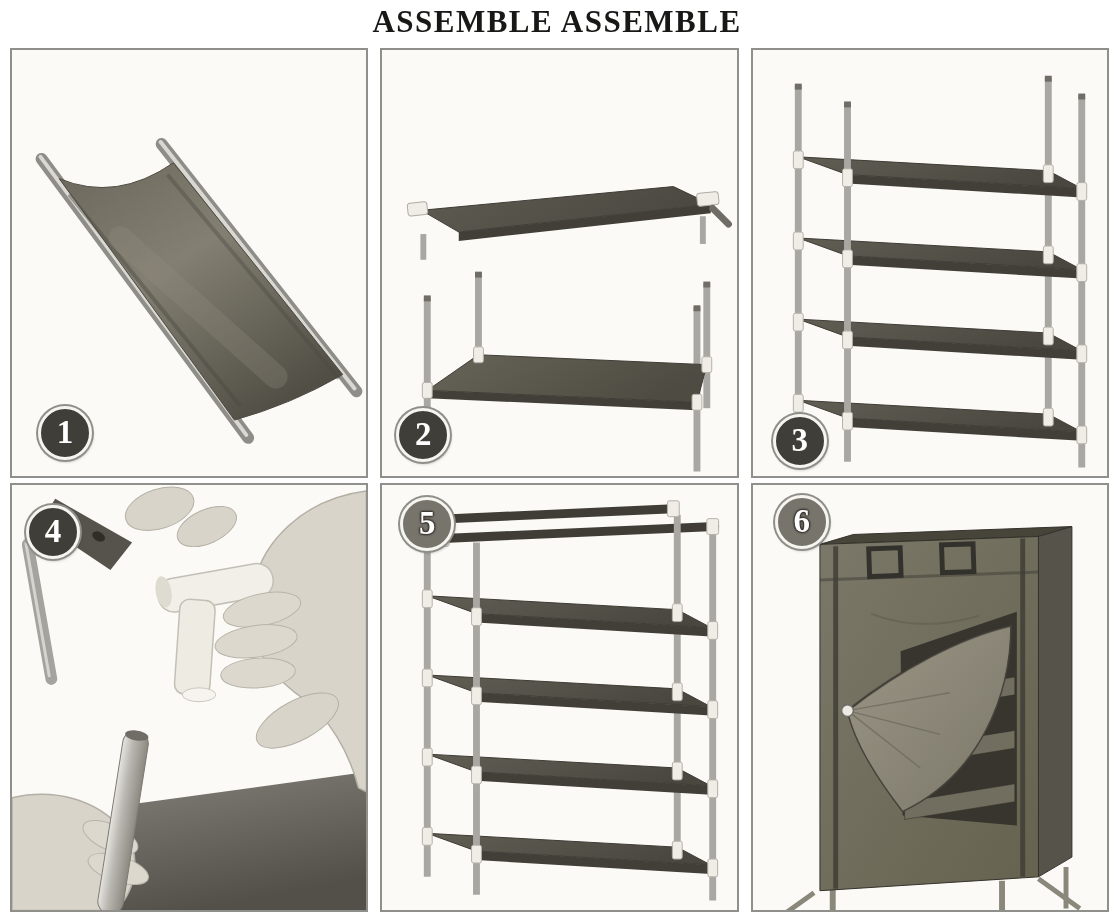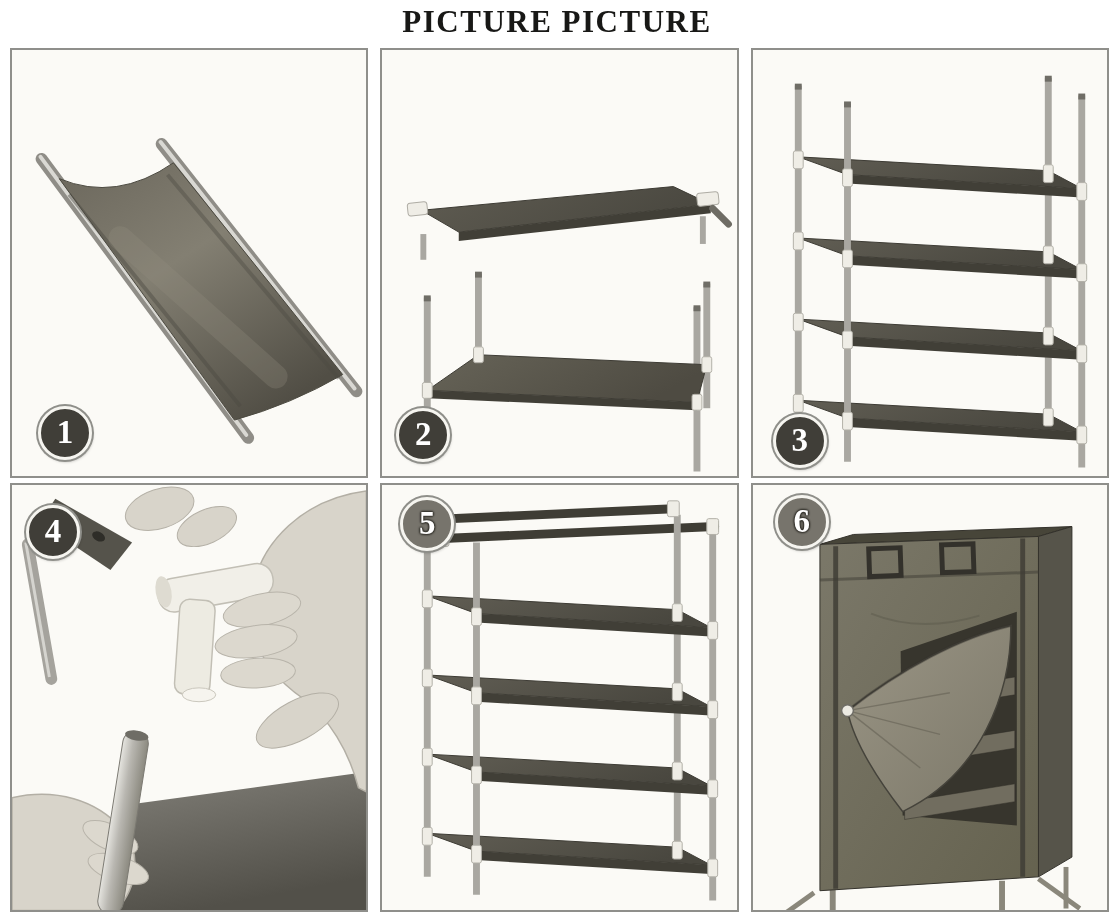--- a/index.html
+++ b/index.html
@@ -38,21 +38,21 @@
   .b3{left:20px;bottom:8px;}
   .b4{left:14px;top:20px;}
   .b5{left:18px;top:12px;}
   .b6{left:22px;top:10px;}
 </style>
 </head>
 <body>
 
 <div class="page">
 
-  <div class="title">PICTURE PICTURE</div>
+  <div class="title">ASSEMBLE ASSEMBLE</div>
 
   <div class="grid">
 
     <figure class="panel" style="margin:0">
       <svg viewBox="0 0 360 430" preserveAspectRatio="none">
         <defs>
           <linearGradient id="p1f" x1="0" y1="0" x2="0.7" y2="1">
             <stop offset="0" stop-color="#6b675c"></stop>
               <stop offset="0.45" stop-color="#837f72"></stop>
               <stop offset="1" stop-color="#514e45"></stop>

